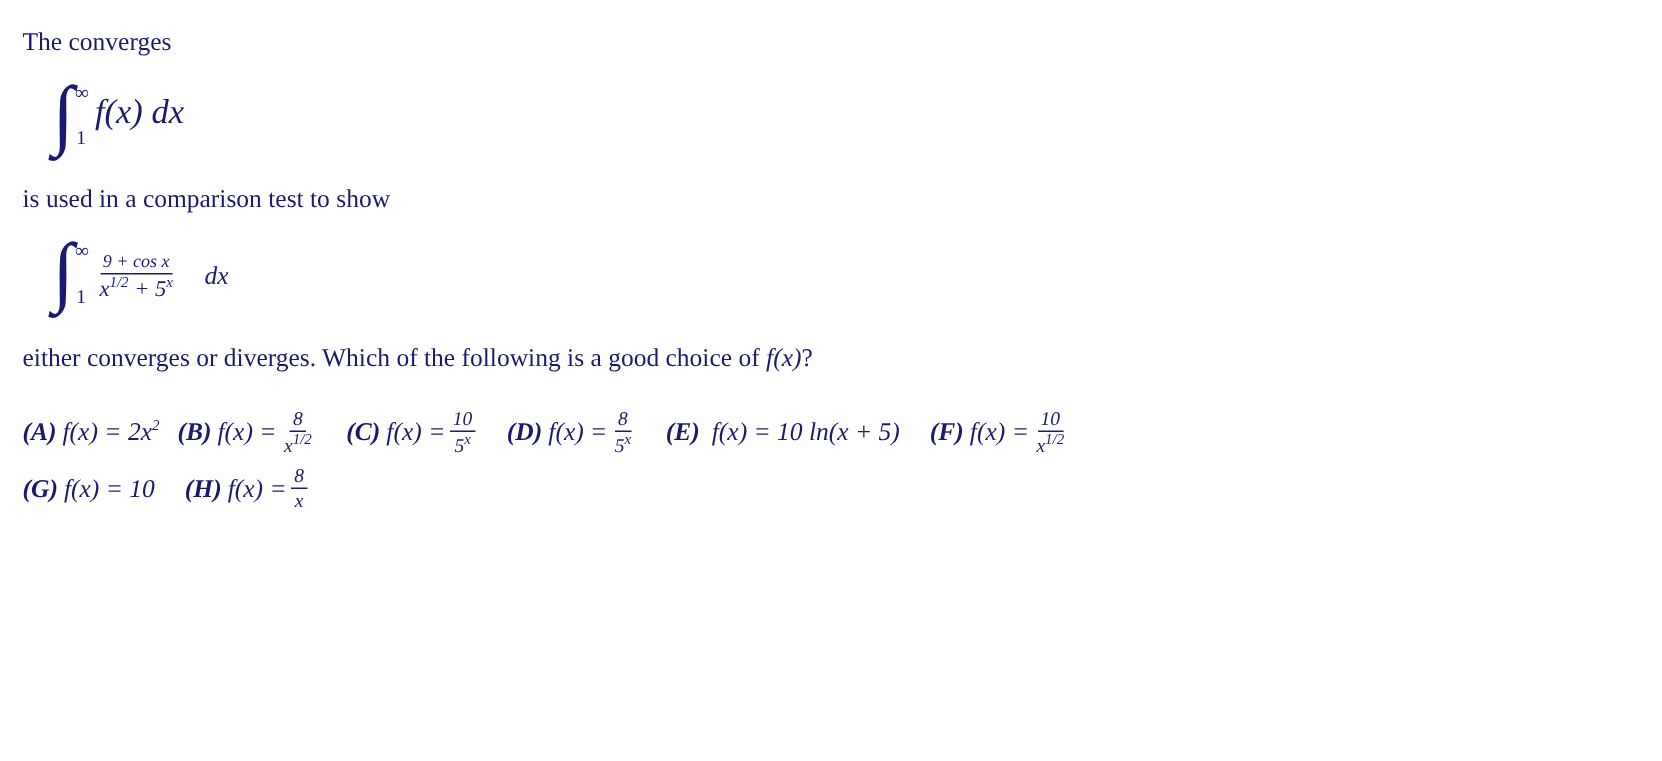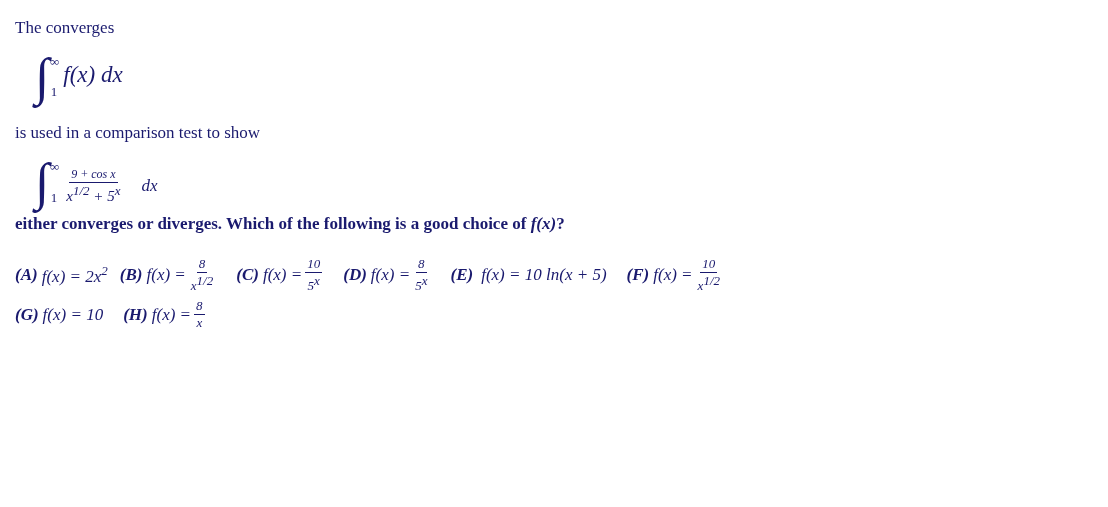--- a/index.html
+++ b/index.html
@@ -92,21 +92,21 @@
     }
 
     .answer-item {
       display: inline-flex;
       align-items: center;
       margin-right: 8px;
       white-space: nowrap;
     }
 
     sup {
-      font-size: 13px;
+      font-size: 10px;
       vertical-align: super;
       text-align: right;
     }
 
     .bold-label {
       font-weight: bold;
       font-style: italic;
     }
 
     .dx {
@@ -161,21 +161,21 @@
         <div class="fraction">
           <div class="numerator" style="font-style:italic;">9 + cos <i>x</i></div>
           <div class="denominator" style="font-style:italic;"><i>x</i><sup>1/2</sup> + 5<sup><i>x</i></sup></div>
         </div>
         <span class="dx">dx</span>
       </div>
     </div>
   </div>
 
   
-  <div class="line" style=" font-weight: bold;">
+  <div class="line" style="margin-top: 15px;">
     <span>either converges or diverges. Which of the following is a good choice of</span>
     <span style="font-style:italic;"> f</span><span style="font-style:italic;">(x)</span><span>?</span>
   </div>
 
   
   <div class="answer-line">
 
     <span class="answer-item">
       <span class="bold-label">(A)</span>
       <span style="margin-left:4px;"><i>f</i>(<i>x</i>) = 2<i>x</i><sup>2</sup></span>

